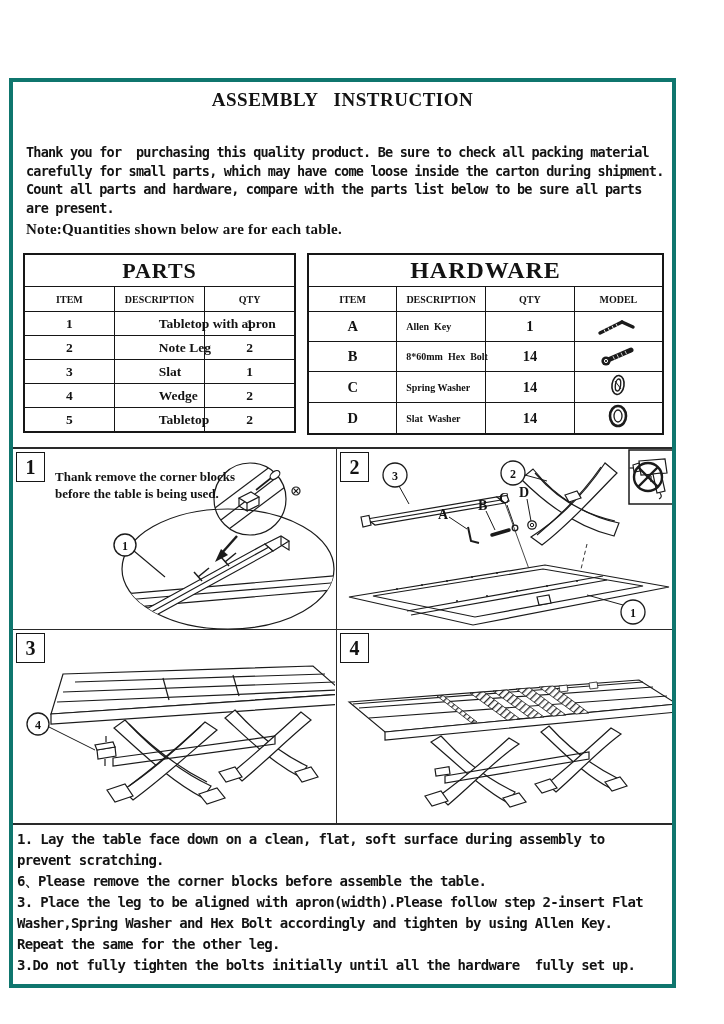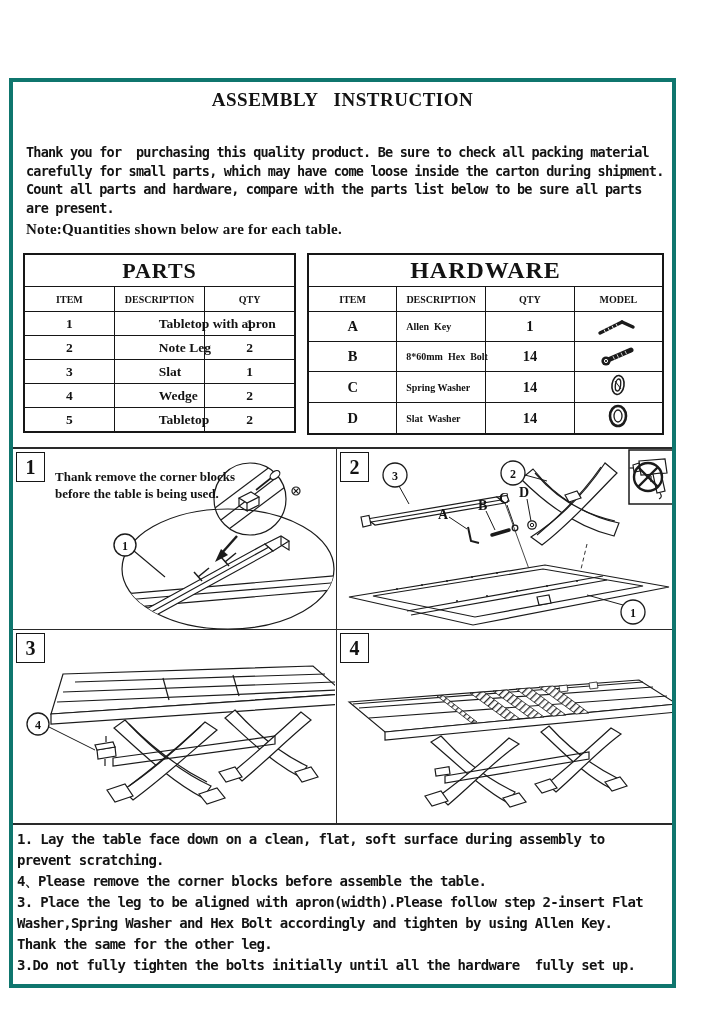--- a/index.html
+++ b/index.html
@@ -407,19 +407,19 @@
         </g>
 
         <polygon points="108,146 252,122 252,129 108,153" fill="#fff" class="line-art"></polygon>
         <polygon points="98,139 112,136.6 113,144 99,146" fill="#fff" class="line-art"></polygon>
       </svg>
     </div>
   </div>
 
   <div class="footer"><span>1. Lay the table face down on a clean, flat, soft surface during assembly to</span>
 <span>prevent scratching.</span>
-<span>4、Please remove the corner blocks before assemble the table.</span>
+<span>6、Please remove the corner blocks before assemble the table.</span>
 <span>3. Place the leg to be aligned with apron(width).Please follow step 2-insert Flat</span>
 <span>Washer,Spring Washer and Hex Bolt accordingly and tighten by using Allen Key.</span>
-<span>Thank the same for the other leg.</span>
+<span>Repeat the same for the other leg.</span>
 <span>3.Do not fully tighten the bolts initially until all the hardware  fully set up.</span></div>
 
 </div>
 
 </body></html>

